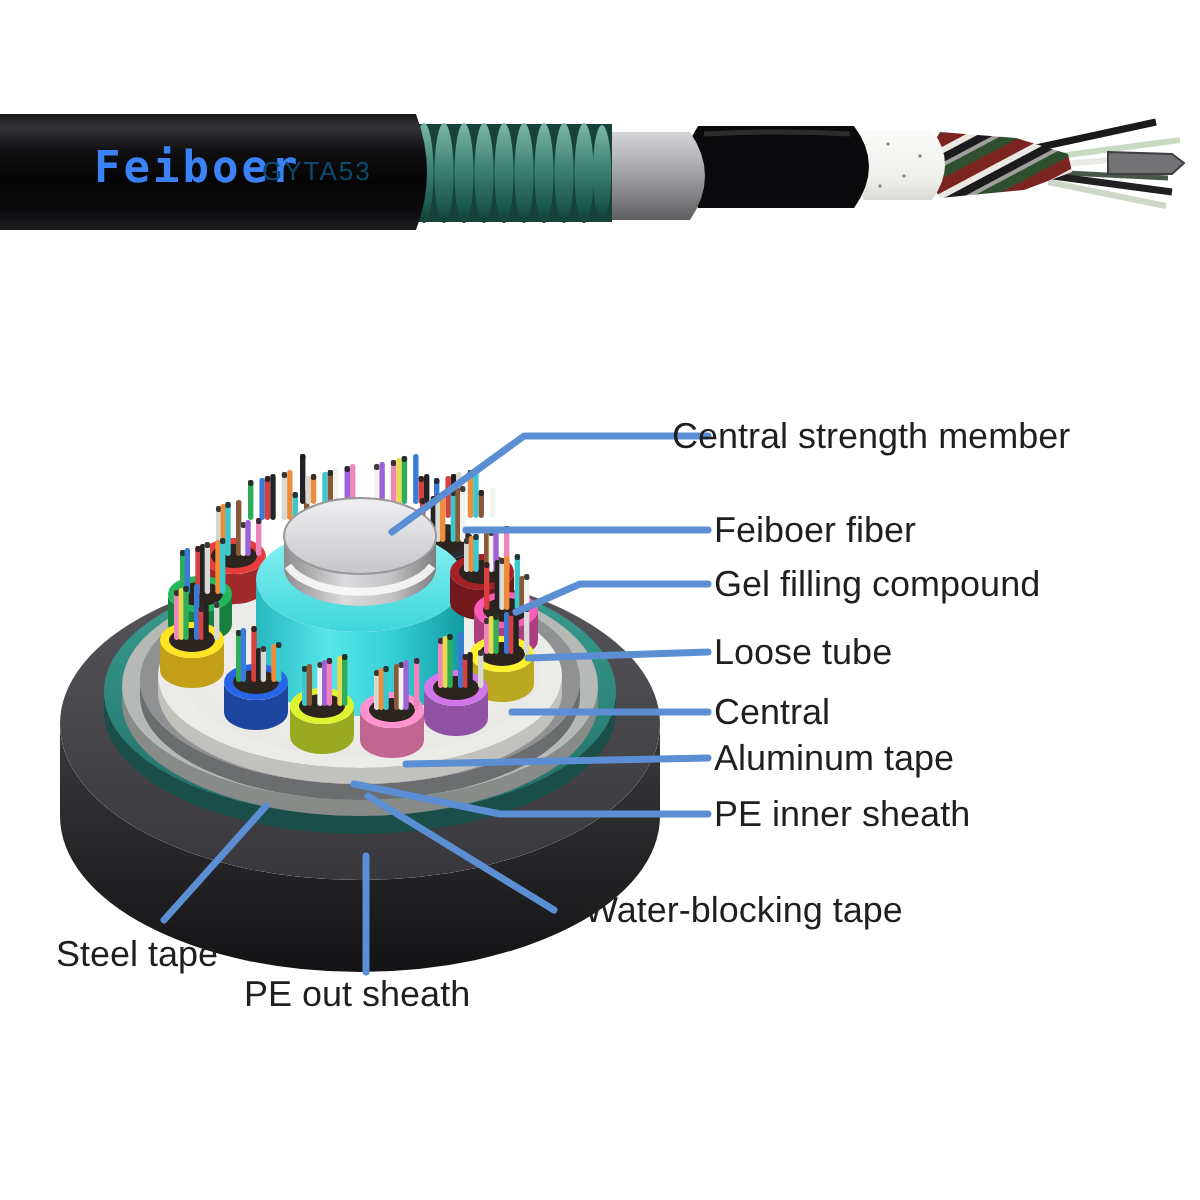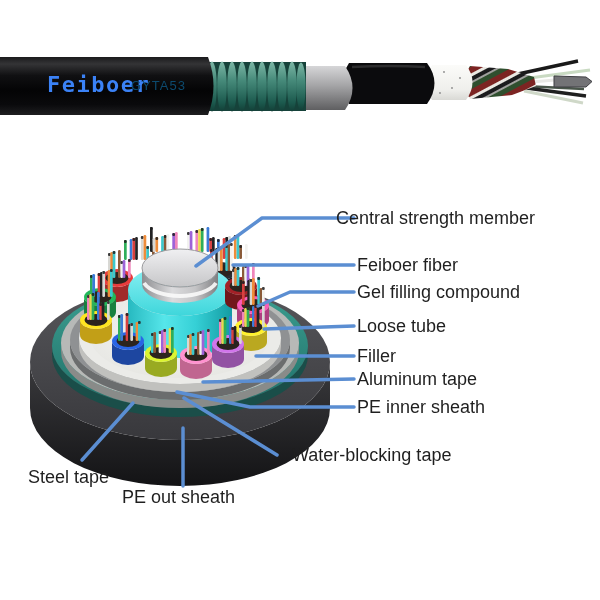--- a/index.html
+++ b/index.html
@@ -396,19 +396,19 @@
     </g>
   </svg>
 
   <div class="brand-name" style="left:47px;top:72px">Feiboer</div>
   <div class="brand-model" style="left:131px;top:78px">GYTA53</div>
 
   <div class="lbl" style="left:336px;top:207px">Central strength member</div>
   <div class="lbl" style="left:357px;top:254px">Feiboer fiber</div>
   <div class="lbl" style="left:357px;top:281px">Gel filling compound</div>
   <div class="lbl" style="left:357px;top:315px">Loose tube</div>
-  <div class="lbl" style="left:357px;top:345px">Filler</div>
+  <div class="lbl" style="left:357px;top:345px">Central</div>
   <div class="lbl" style="left:357px;top:368px">Aluminum tape</div>
   <div class="lbl" style="left:292px;top:444px">Water-blocking tape</div>
   <div class="lbl" style="left:357px;top:396px">PE inner sheath</div>
   <div class="lbl" style="left:28px;top:466px">Steel tape</div>
   <div class="lbl" style="left:122px;top:486px">PE out sheath</div>
 </div>
 
 </body></html>

